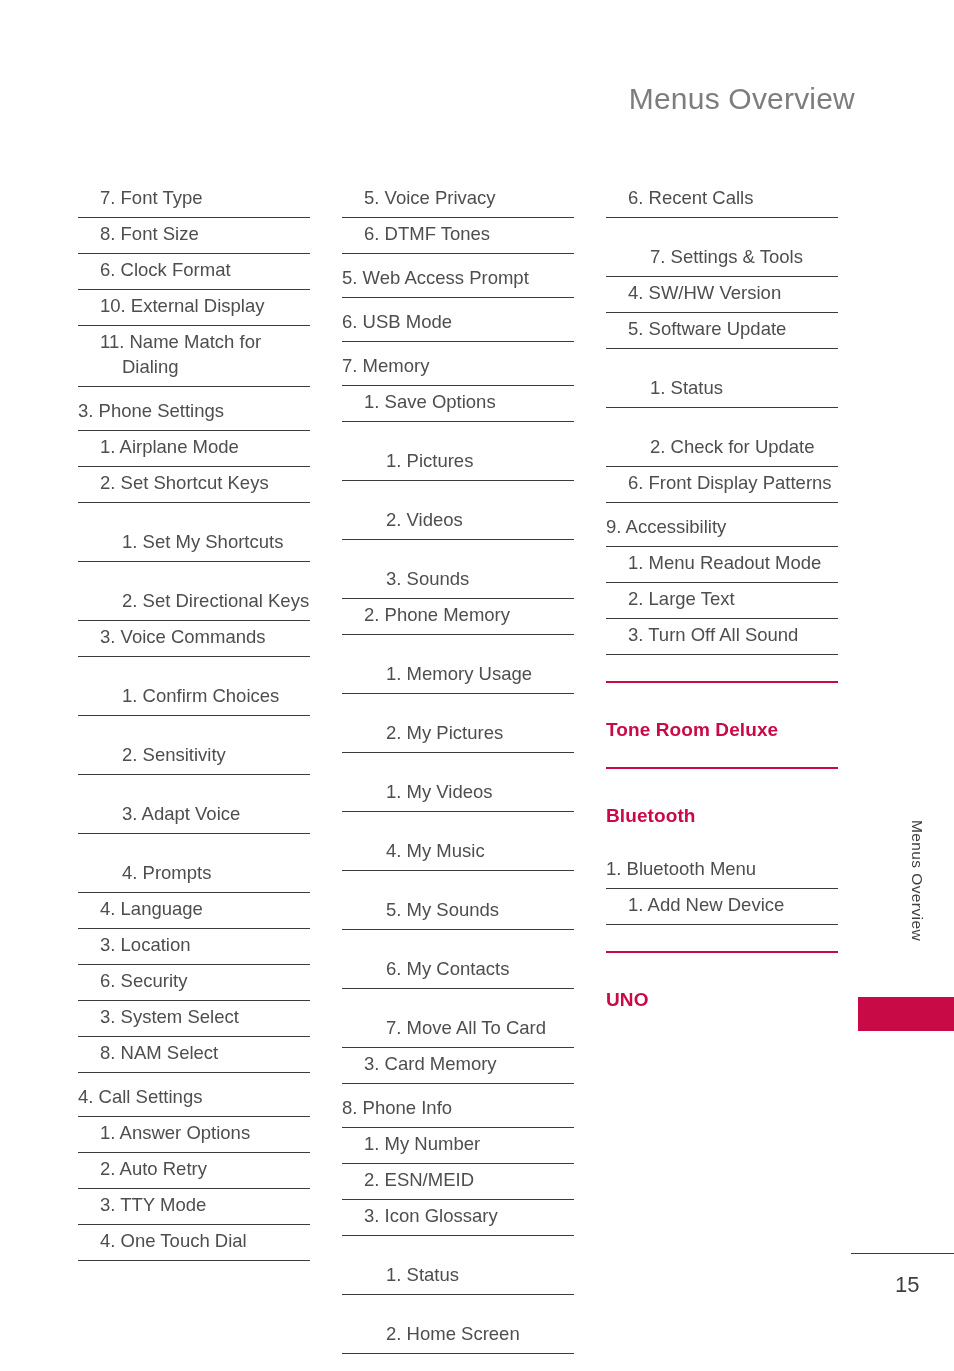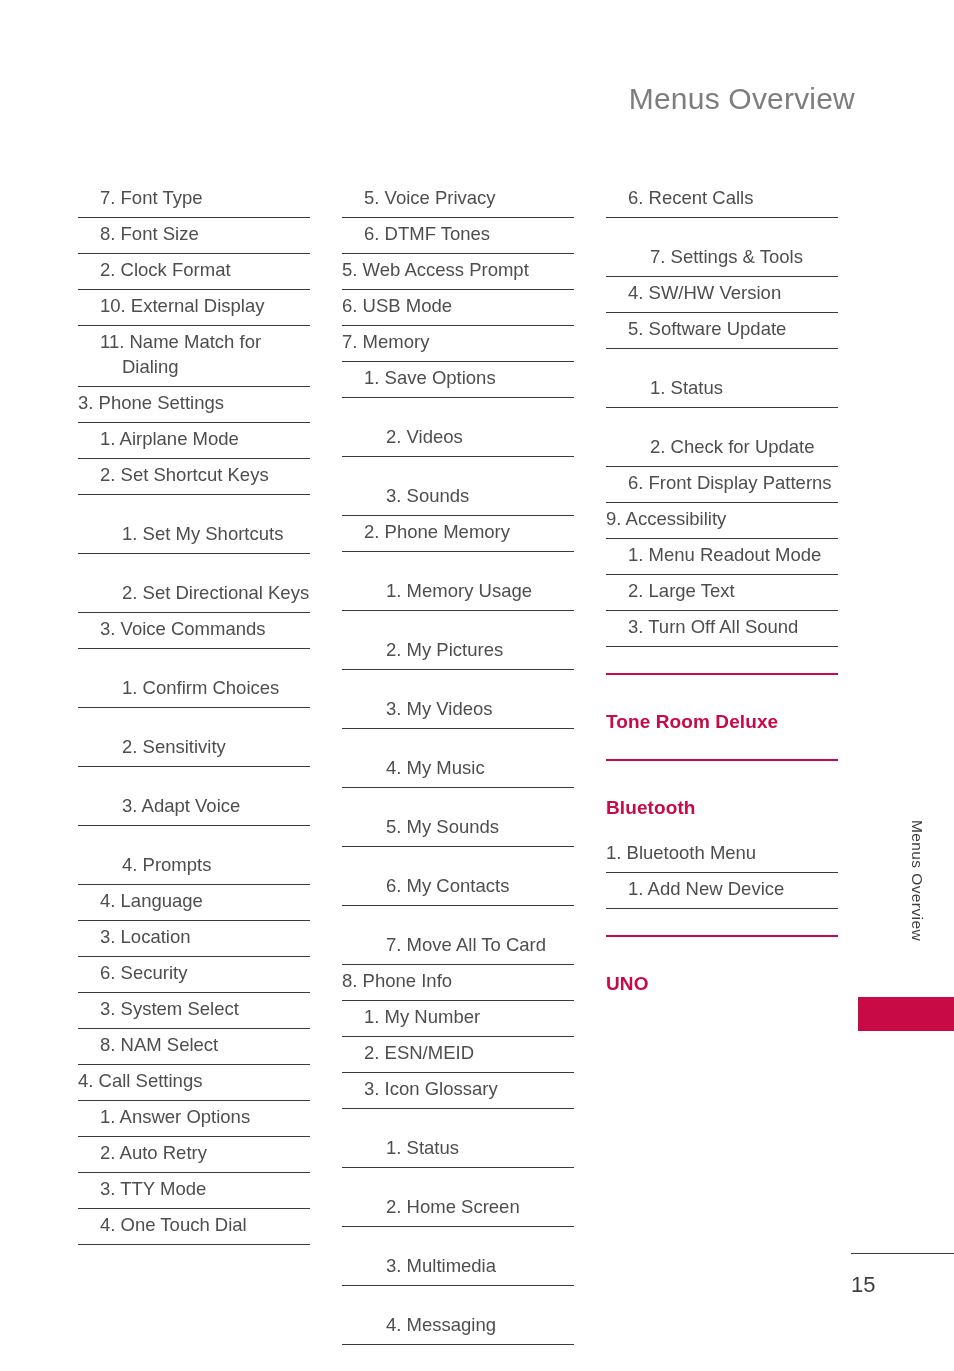--- a/index.html
+++ b/index.html
@@ -53,21 +53,21 @@
     color: #4e4e4e;
     padding: 3px 0 7px 0;
     box-sizing: border-box;
   }
   .menu-item .txt {
     display: block;
     padding-left: 0;
     text-indent: 0;
   }
   
-  .lvl1 .txt { padding-left: 0px;  text-indent: 0px; }
+  .lvl1 .txt { padding-left: 0px;  text-indent: 0px; margin-top: 8px; }
   .lvl2 .txt { padding-left: 44px; text-indent: -22px; }
   .lvl3 .txt { padding-left: 66px; text-indent: -22px; margin-top: 23px; }
 
   
   .section-block { margin-top: 26px; }
   .section-rule {
     border-top: 2px solid #c80a46;
     height: 0;
     margin-bottom: 20px;
   }
@@ -104,41 +104,41 @@
   
   .footer-rule {
     position: absolute;
     left: 851px;
     top: 1253px;
     width: 103px;
     border-top: 1px solid #3b3b3b;
   }
   .page-number {
     position: absolute;
-    left: 851px;
+    left: 895px;
     top: 1272px;
     font-size: 22px;
     color: #3f3f3f;
   }
 </style>
 </head>
 <body>
 
 <div class="page-title">Menus Overview</div>
 
 <div class="columns" id="columns-root">
     <div class="column">
       <div class="menu-item lvl2">
         <span class="txt">7. Font Type</span>
       </div>
       <div class="menu-item lvl2">
         <span class="txt">8. Font Size</span>
       </div>
       <div class="menu-item lvl2">
-        <span class="txt">2. Clock Format</span>
+        <span class="txt">6. Clock Format</span>
       </div>
       <div class="menu-item lvl2">
         <span class="txt">10. External Display</span>
       </div>
       <div class="menu-item lvl2">
         <span class="txt">11. Name Match for Dialing</span>
       </div>
       <div class="menu-item lvl1">
         <span class="txt">3. Phone Settings</span>
       </div>
@@ -213,48 +213,54 @@
       <div class="menu-item lvl1">
         <span class="txt">6. USB Mode</span>
       </div>
       <div class="menu-item lvl1">
         <span class="txt">7. Memory</span>
       </div>
       <div class="menu-item lvl2">
         <span class="txt">1. Save Options</span>
       </div>
       <div class="menu-item lvl3">
+        <span class="txt">1. Pictures</span>
+      </div>
+      <div class="menu-item lvl3">
         <span class="txt">2. Videos</span>
       </div>
       <div class="menu-item lvl3">
         <span class="txt">3. Sounds</span>
       </div>
       <div class="menu-item lvl2">
         <span class="txt">2. Phone Memory</span>
       </div>
       <div class="menu-item lvl3">
         <span class="txt">1. Memory Usage</span>
       </div>
       <div class="menu-item lvl3">
         <span class="txt">2. My Pictures</span>
       </div>
       <div class="menu-item lvl3">
-        <span class="txt">3. My Videos</span>
+        <span class="txt">1. My Videos</span>
       </div>
       <div class="menu-item lvl3">
         <span class="txt">4. My Music</span>
       </div>
       <div class="menu-item lvl3">
         <span class="txt">5. My Sounds</span>
       </div>
       <div class="menu-item lvl3">
         <span class="txt">6. My Contacts</span>
       </div>
       <div class="menu-item lvl3">
         <span class="txt">7. Move All To Card</span>
+      </div>
+      <div class="menu-item lvl2">
+        <span class="txt">3. Card Memory</span>
       </div>
       <div class="menu-item lvl1">
         <span class="txt">8. Phone Info</span>
       </div>
       <div class="menu-item lvl2">
         <span class="txt">1. My Number</span>
       </div>
       <div class="menu-item lvl2">
         <span class="txt">2. ESN/MEID</span>
       </div>

